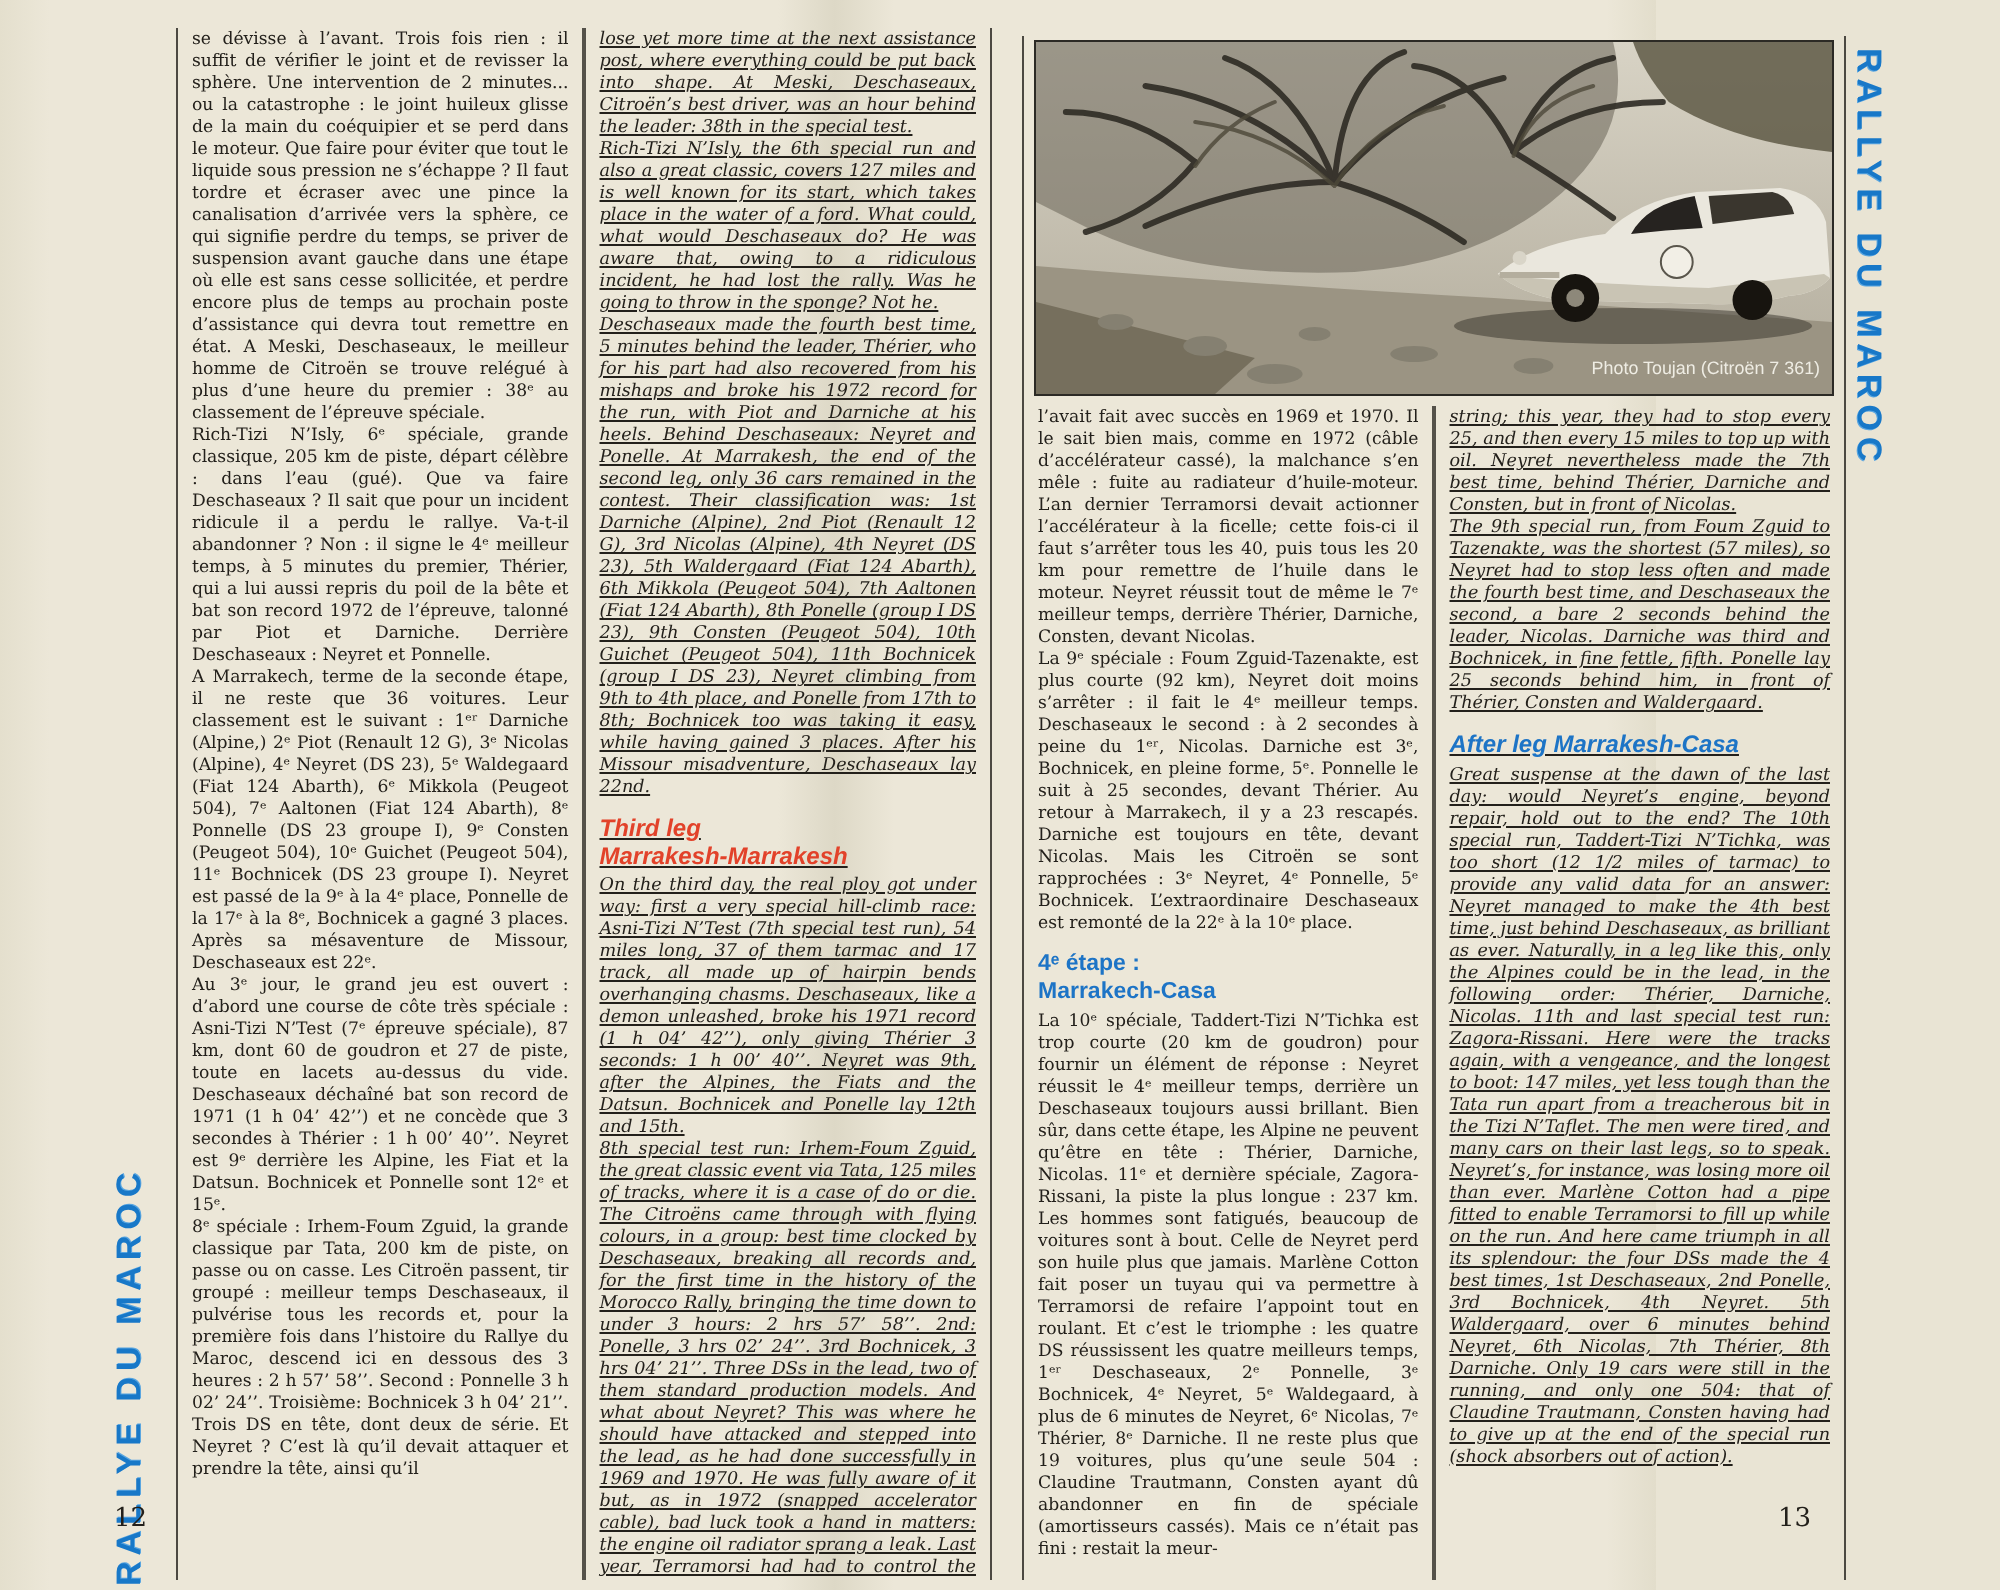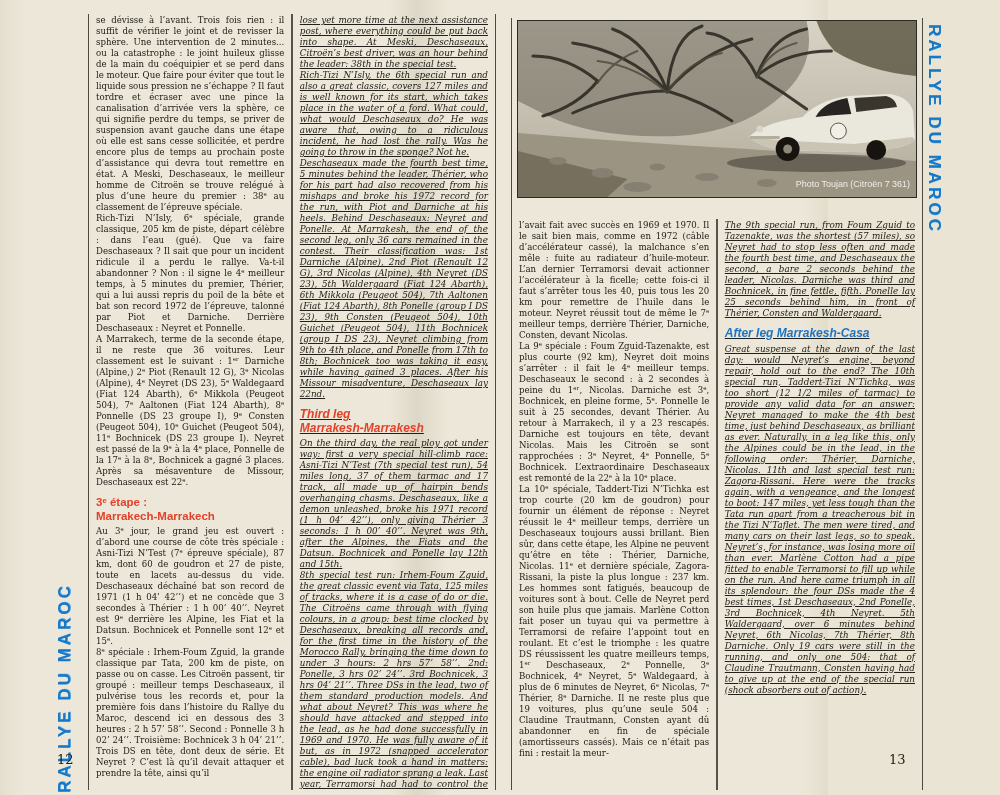--- a/index.html
+++ b/index.html
@@ -5,21 +5,21 @@
   html,body{margin:0;padding:0;}
   body{width:1000px;height:795px;overflow:hidden;background:#e9e4d4;
        font-family:"DejaVu Serif","Liberation Serif",serif;}
   .spread{position:relative;width:828px;height:795px;
           background:linear-gradient(90deg,#e4dfcd 0,#ece7d8 3%,#ece7d8 47%,#ddd8c6 50.4%,#ece7d8 54%,#ece7d8 97%,#e2ddcb 100%);}
 
   
   .block{position:absolute;border-left:1.5px solid #4c4942;border-right:1.5px solid #4c4942;
          display:flex;flex-direction:column;box-sizing:border-box;}
   .block-left{left:88px;top:14px;width:408px;height:776px;}
-  .block-right{left:511px;top:18px;width:412px;height:772px;gap:16px;}
+  .block-right{left:511px;top:18px;width:412px;height:772px;}
   .cols{display:flex;flex:1;min-height:0;}
   .col{flex:1;padding:1px 7px 0 7px;box-sizing:border-box;overflow:hidden;
        text-align:justify;font-size:8.6px;line-height:11px;color:#23201b;}
   .col.eng{font-style:italic;font-size:8.8px;text-decoration:underline;}
   .vrule{width:1.5px;background:#55524a;}
   .para{margin:0;}
   .hd{font-family:"Liberation Sans","DejaVu Sans",sans-serif;font-weight:bold;
       font-size:11.5px;line-height:13.5px;margin:8px 0 3px;text-align:left;}
   .hd.red{color:#e2422a;}
   .hd.blue{color:#1d74c6;}
@@ -45,24 +45,20 @@
 <body>
 
 <div class="spread">
 
   <div class="block block-left">
     <div class="cols">
       <div class="col">
           <div class="para">se dévisse à l’avant. Trois fois rien : il suffit de vérifier le joint et de revisser la sphère. Une intervention de 2 minutes... ou la catastrophe : le joint huileux glisse de la main du coéquipier et se perd dans le moteur. Que faire pour éviter que tout le liquide sous pression ne s’échappe ? Il faut tordre et écraser avec une pince la canalisation d’arrivée vers la sphère, ce qui signifie perdre du temps, se priver de suspension avant gauche dans une étape où elle est sans cesse sollicitée, et perdre encore plus de temps au prochain poste d’assistance qui devra tout remettre en état. A Meski, Deschaseaux, le meilleur homme de Citroën se trouve relégué à plus d’une heure du premier : 38ᵉ au classement de l’épreuve spéciale.</div>
           <div class="para">Rich-Tizi N’Isly, 6ᵉ spéciale, grande classique, 205 km de piste, départ célèbre : dans l’eau (gué). Que va faire Deschaseaux ? Il sait que pour un incident ridicule il a perdu le rallye. Va-t-il abandonner ? Non : il signe le 4ᵉ meilleur temps, à 5 minutes du premier, Thérier, qui a lui aussi repris du poil de la bête et bat son record 1972 de l’épreuve, talonné par Piot et Darniche. Derrière Deschaseaux : Neyret et Ponnelle.</div>
           <div class="para">A Marrakech, terme de la seconde étape, il ne reste que 36 voitures. Leur classement est le suivant : 1ᵉʳ Darniche (Alpine,) 2ᵉ Piot (Renault 12 G), 3ᵉ Nicolas (Alpine), 4ᵉ Neyret (DS 23), 5ᵉ Waldegaard (Fiat 124 Abarth), 6ᵉ Mikkola (Peugeot 504), 7ᵉ Aaltonen (Fiat 124 Abarth), 8ᵉ Ponnelle (DS 23 groupe I), 9ᵉ Consten (Peugeot 504), 10ᵉ Guichet (Peugeot 504), 11ᵉ Bochnicek (DS 23 groupe I). Neyret est passé de la 9ᵉ à la 4ᵉ place, Ponnelle de la 17ᵉ à la 8ᵉ, Bochnicek a gagné 3 places. Après sa mésaventure de Missour, Deschaseaux est 22ᵉ.</div>
-          <div class="hd red">
-            <div>3ᵉ étape :</div>
-            <div>Marrakech-Marrakech</div>
-          </div>
           <div class="para">Au 3ᵉ jour, le grand jeu est ouvert : d’abord une course de côte très spéciale : Asni-Tizi N’Test (7ᵉ épreuve spéciale), 87 km, dont 60 de goudron et 27 de piste, toute en lacets au-dessus du vide. Deschaseaux déchaîné bat son record de 1971 (1 h 04’ 42’’) et ne concède que 3 secondes à Thérier : 1 h 00’ 40’’. Neyret est 9ᵉ derrière les Alpine, les Fiat et la Datsun. Bochnicek et Ponnelle sont 12ᵉ et 15ᵉ.</div>
           <div class="para">8ᵉ spéciale : Irhem-Foum Zguid, la grande classique par Tata, 200 km de piste, on passe ou on casse. Les Citroën passent, tir groupé : meilleur temps Deschaseaux, il pulvérise tous les records et, pour la première fois dans l’histoire du Rallye du Maroc, descend ici en dessous des 3 heures : 2 h 57’ 58’’. Second : Ponnelle 3 h 02’ 24’’. Troisième: Bochnicek 3 h 04’ 21’’. Trois DS en tête, dont deux de série. Et Neyret ? C’est là qu’il devait attaquer et prendre la tête, ainsi qu’il</div>
         </div>
       <div class="vrule"></div>
       <div class="col eng">
           <div class="para">lose yet more time at the next assistance post, where everything could be put back into shape.  At Meski, Deschaseaux, Citroën’s best driver, was an hour behind the leader: 38th in the special test.</div>
           <div class="para">Rich-Tizi N’Isly, the 6th special run and also a great classic, covers 127 miles and is well known for its start, which takes place in the water of a ford.  What could, what would Deschaseaux do?  He was aware that, owing to a ridiculous incident, he had lost the rally.  Was he going to throw in the sponge?  Not he.</div>
           <div class="para">Deschaseaux made the fourth best time, 5 minutes behind the leader, Thérier, who for his part had also recovered from his mishaps and broke his 1972 record for the run, with Piot and Darniche at his heels. Behind Deschaseaux: Neyret and Ponelle. At Marrakesh, the end of the second leg, only 36 cars remained in the contest.  Their classification was: 1st Darniche (Alpine), 2nd Piot (Renault 12 G), 3rd Nicolas (Alpine), 4th Neyret (DS 23), 5th Waldergaard (Fiat 124 Abarth), 6th Mikkola (Peugeot 504), 7th Aaltonen (Fiat 124 Abarth), 8th Ponelle (group I DS 23), 9th Consten (Peugeot 504), 10th Guichet (Peugeot 504), 11th Bochnicek (group I DS 23), Neyret climbing from 9th to 4th place, and Ponelle from 17th to 8th; Bochnicek too was taking it easy, while having gained 3 places.  After his Missour misadventure, Deschaseaux lay 22nd.</div>
           <div class="hd red it">
             <div>Third leg</div>
@@ -132,24 +128,29 @@
           <circle cx="243" cy="108" r="3.5" fill="#d9d5c8"></circle>
           <rect x="233" y="115" width="30" height="3" fill="#b4ae9e"></rect>
         </g>
         <text x="394" y="166" text-anchor="end" font-family="Liberation Sans, sans-serif" font-size="9" fill="#efede4">Photo Toujan (Citroën 7 361)</text>
       </svg>
     </div>
     <div class="cols">
       <div class="col">
           <div class="para">l’avait fait avec succès en 1969 et 1970. Il le sait bien mais, comme en 1972 (câble d’accélérateur cassé), la malchance s’en mêle : fuite au radiateur d’huile-moteur. L’an dernier Terramorsi devait actionner l’accélérateur à la ficelle; cette fois-ci il faut s’arrêter tous les 40, puis tous les 20 km pour remettre de l’huile dans le moteur. Neyret réussit tout de même le 7ᵉ meilleur temps, derrière Thérier, Darniche, Consten, devant Nicolas.</div>
           <div class="para">La 9ᵉ spéciale : Foum Zguid-Tazenakte, est plus courte (92 km), Neyret doit moins s’arrêter : il fait le 4ᵉ meilleur temps. Deschaseaux le second : à 2 secondes à peine du 1ᵉʳ, Nicolas. Darniche est 3ᵉ, Bochnicek, en pleine forme, 5ᵉ. Ponnelle le suit à 25 secondes, devant Thérier. Au retour à Marrakech, il y a 23 rescapés. Darniche est toujours en tête, devant Nicolas. Mais les Citroën se sont rapprochées : 3ᵉ Neyret, 4ᵉ Ponnelle, 5ᵉ Bochnicek. L’extraordinaire Deschaseaux est remonté de la 22ᵉ à la 10ᵉ place.</div>
+          <div class="hd blue">
+            <div>4ᵉ étape :</div>
+            <div>Marrakech-Casa</div>
+          </div>
           <div class="para">La 10ᵉ spéciale, Taddert-Tizi N’Tichka est trop courte (20 km de goudron) pour fournir un élément de réponse : Neyret réussit le 4ᵉ meilleur temps, derrière un Deschaseaux toujours aussi brillant. Bien sûr, dans cette étape, les Alpine ne peuvent qu’être en tête : Thérier, Darniche, Nicolas. 11ᵉ et dernière spéciale, Zagora-Rissani, la piste la plus longue : 237 km. Les hommes sont fatigués, beaucoup de voitures sont à bout. Celle de Neyret perd son huile plus que jamais. Marlène Cotton fait poser un tuyau qui va permettre à Terramorsi de refaire l’appoint tout en roulant. Et c’est le triomphe : les quatre DS réussissent les quatre meilleurs temps, 1ᵉʳ Deschaseaux, 2ᵉ Ponnelle, 3ᵉ Bochnicek, 4ᵉ Neyret, 5ᵉ Waldegaard, à plus de 6 minutes de Neyret, 6ᵉ Nicolas, 7ᵉ Thérier, 8ᵉ Darniche. Il ne reste plus que 19 voitures, plus qu’une seule 504 : Claudine Trautmann, Consten ayant dû abandonner en fin de spéciale (amortisseurs cassés). Mais ce n’était pas fini : restait la meur-</div>
         </div>
       <div class="vrule"></div>
       <div class="col eng">
+          <div class="para">string; this year, they had to stop every 25, and then every 15 miles to top up with oil. Neyret nevertheless made the 7th best time, behind Thérier, Darniche and Consten, but in front of Nicolas.</div>
           <div class="para">The 9th special run, from Foum Zguid to Tazenakte, was the shortest (57 miles), so Neyret had to stop less often and made the fourth best time, and Deschaseaux the second, a bare 2 seconds behind the leader, Nicolas.  Darniche was third and Bochnicek, in fine fettle, fifth.  Ponelle lay 25 seconds behind him, in front of Thérier, Consten and Waldergaard.</div>
           <div class="hd blue it">
             <div>After leg Marrakesh-Casa</div>
           </div>
           <div class="para">Great suspense at the dawn of the last day: would Neyret’s engine, beyond repair, hold out to the end? The 10th special run, Taddert-Tizi N’Tichka, was too short (12 1/2 miles of tarmac) to provide any valid data for an answer: Neyret managed to make the 4th best time, just behind Deschaseaux, as brilliant as ever.  Naturally, in a leg like this, only the Alpines could be in the lead, in the following order: Thérier, Darniche, Nicolas. 11th and last special test run: Zagora-Rissani.  Here were the tracks again, with a vengeance, and the longest to boot: 147 miles, yet less tough than the Tata run apart from a treacherous bit in the Tizi N’Taflet.  The men were tired, and many cars on their last legs, so to speak.  Neyret’s, for instance, was losing more oil than ever. Marlène Cotton had a pipe fitted to enable Terramorsi to fill up while on the run. And here came triumph in all its splendour: the four DSs made the 4 best times, 1st Deschaseaux, 2nd Ponelle, 3rd Bochnicek, 4th Neyret.  5th Waldergaard, over 6 minutes behind Neyret, 6th Nicolas, 7th Thérier, 8th Darniche.  Only 19 cars were still in the running, and only one 504: that of Claudine Trautmann, Consten having had to give up at the end of the special run (shock absorbers out of action).</div>
         </div>
     </div>
   </div>
 
   <div class="banner banner-left">RALLYE DU MAROC</div>

